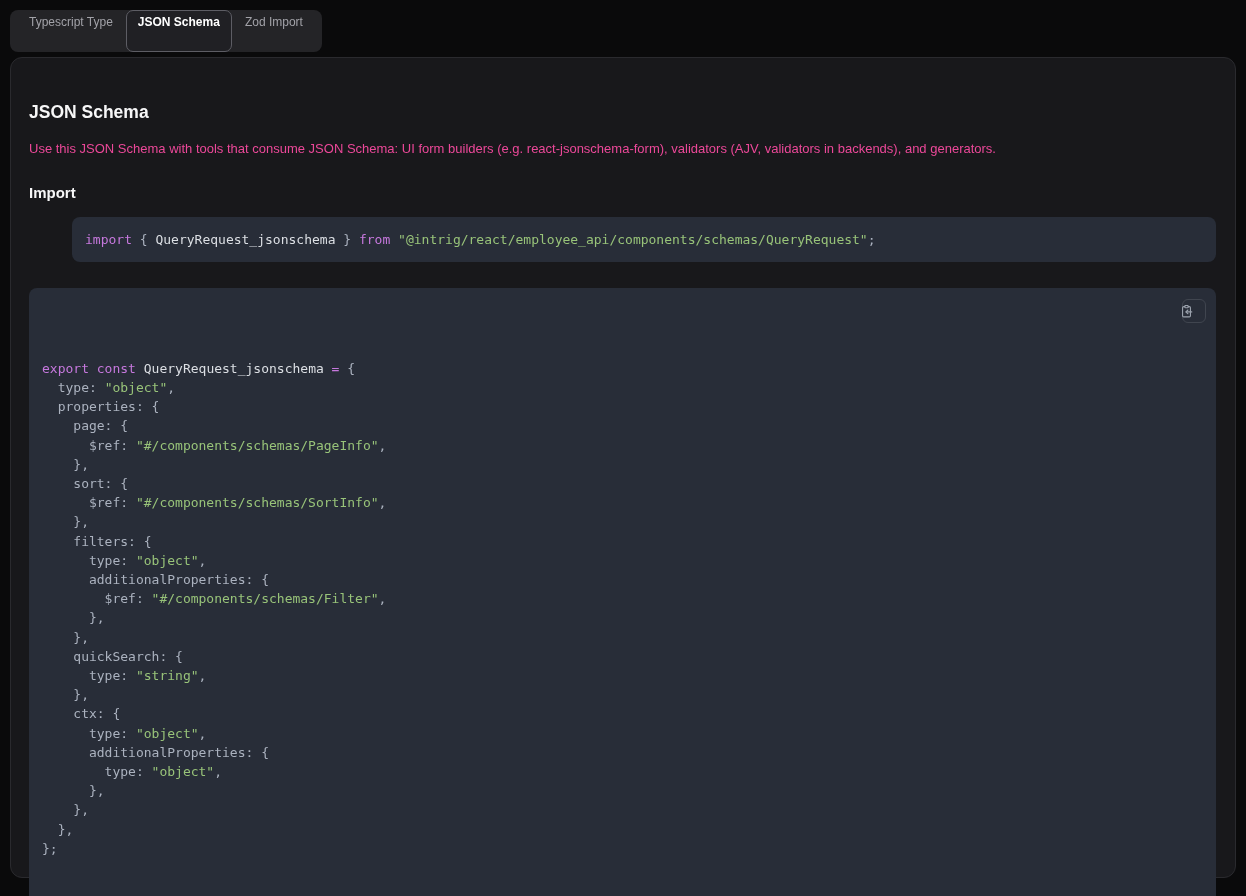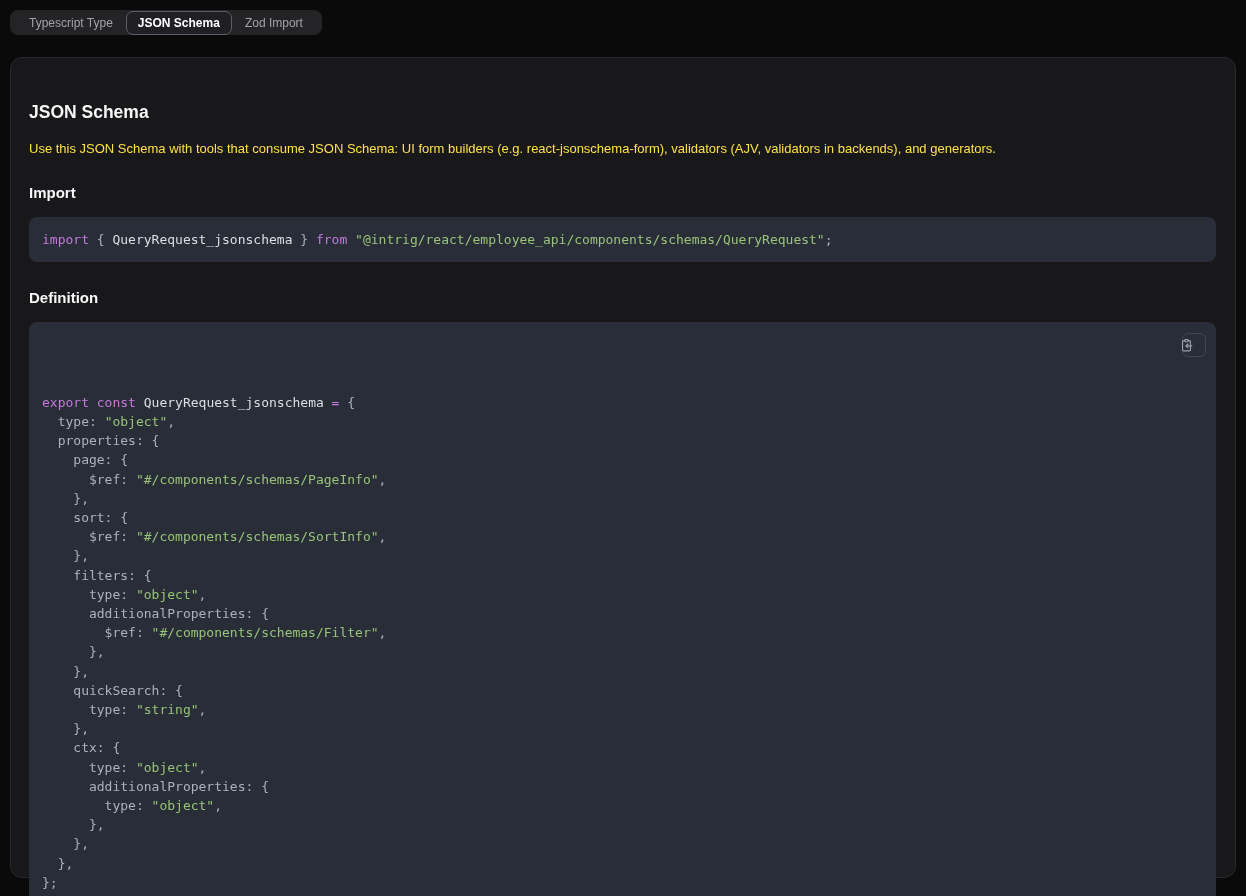--- a/index.html
+++ b/index.html
@@ -8,22 +8,22 @@
     width: 1246px; height: 896px;
     background: #0a0a0b;
     font-family: "Liberation Sans", sans-serif;
     position: relative;
     overflow: hidden;
   }
 
   
   .tabbar {
     position: absolute; left: 10px; top: 10px;
-    height: 25px;
-    display: inline-flex; align-items: center;
+    height: 42px;
+    display: inline-flex; 
     background: #242427;
     border-radius: 8px;
     padding: 0 9px;
     gap: 3px;
   }
   .tab {
     font-size: 12px;
     color: #a2a2a8;
     padding: 4px 9px;
     border: 1px solid transparent;
@@ -53,21 +53,21 @@
     margin: 0 0 17px 0;
     font-size: 17.5px;
     line-height: 21px;
     font-weight: 700;
     color: #f7f7f8;
   }
   .card .desc {
     margin: 0 0 26px 0;
     font-size: 13px;
     line-height: 17px;
-    color: #fde047;
+    color: #ec4899;
   }
   .card h2 {
     margin: 0 0 15px 0;
     font-size: 15px;
     line-height: 19px;
     font-weight: 700;
     color: #f7f7f8;
   }
 
   
@@ -75,21 +75,21 @@
     background: #282d38;
     border-radius: 8px;
     padding: 13px;
     font-family: "DejaVu Sans Mono", "Liberation Mono", monospace;
     font-size: 13px;
     line-height: 19.2px;
     color: #abb2bf;
     white-space: pre;
     overflow: hidden;
   }
-  .import-block { margin-bottom: 26px; }
+  .import-block { margin-bottom: 26px; margin-left: 43px; }
   .definition-block { position: relative; }
   .code-line { white-space: pre; min-height: 19.2px; }
 
   .tok-k { color: #c678dd; }  
   .tok-s { color: #98c379; }  
   .tok-i { color: #dcdfe4; }  
   .tok-p { color: #abb2bf; }  
 
   
   .copy-btn {
@@ -115,21 +115,20 @@
   <div class="tab">Zod Import</div>
 </div>
 
 <div class="card">
   <h1>JSON Schema</h1>
   <p class="desc">Use this JSON Schema with tools that consume JSON Schema: UI form builders (e.g. react-jsonschema-form), validators (AJV, validators in backends), and generators.</p>
 
   <h2>Import</h2>
   <div class="codeblock import-block"><div class="code-line"><span class="tok-k">import</span><span class="tok-p"> { </span><span class="tok-i">QueryRequest_jsonschema</span><span class="tok-p"> } </span><span class="tok-k">from</span><span class="tok-p"> </span><span class="tok-s">"@intrig/react/employee_api/components/schemas/QueryRequest"</span><span class="tok-p">;</span></div></div>
 
-  <h2>Definition</h2>
   <div class="codeblock definition-block">
     <button class="copy-btn" aria-label="Copy code">
       <span>
         <svg width="15" height="15" viewBox="0 0 16 16" fill="none" stroke="currentColor" stroke-width="1.2" stroke-linecap="round" stroke-linejoin="round">
           <path d="M6.2 2.8 H5 a1.2 1.2 0 0 0 -1.2 1.2 v8.5 a1.2 1.2 0 0 0 1.2 1.2 h6 a1.2 1.2 0 0 0 1.2 -1.2 v-8.5 a1.2 1.2 0 0 0 -1.2 -1.2 h-1.2"></path>
           <rect x="6.2" y="1.6" width="3.6" height="2.4" rx="0.7"></rect>
           <path d="M13.6 8.4 H7.6"></path>
           <path d="M9.5 6.4 7.4 8.4 9.5 10.4"></path>
         </svg>
       </span>

